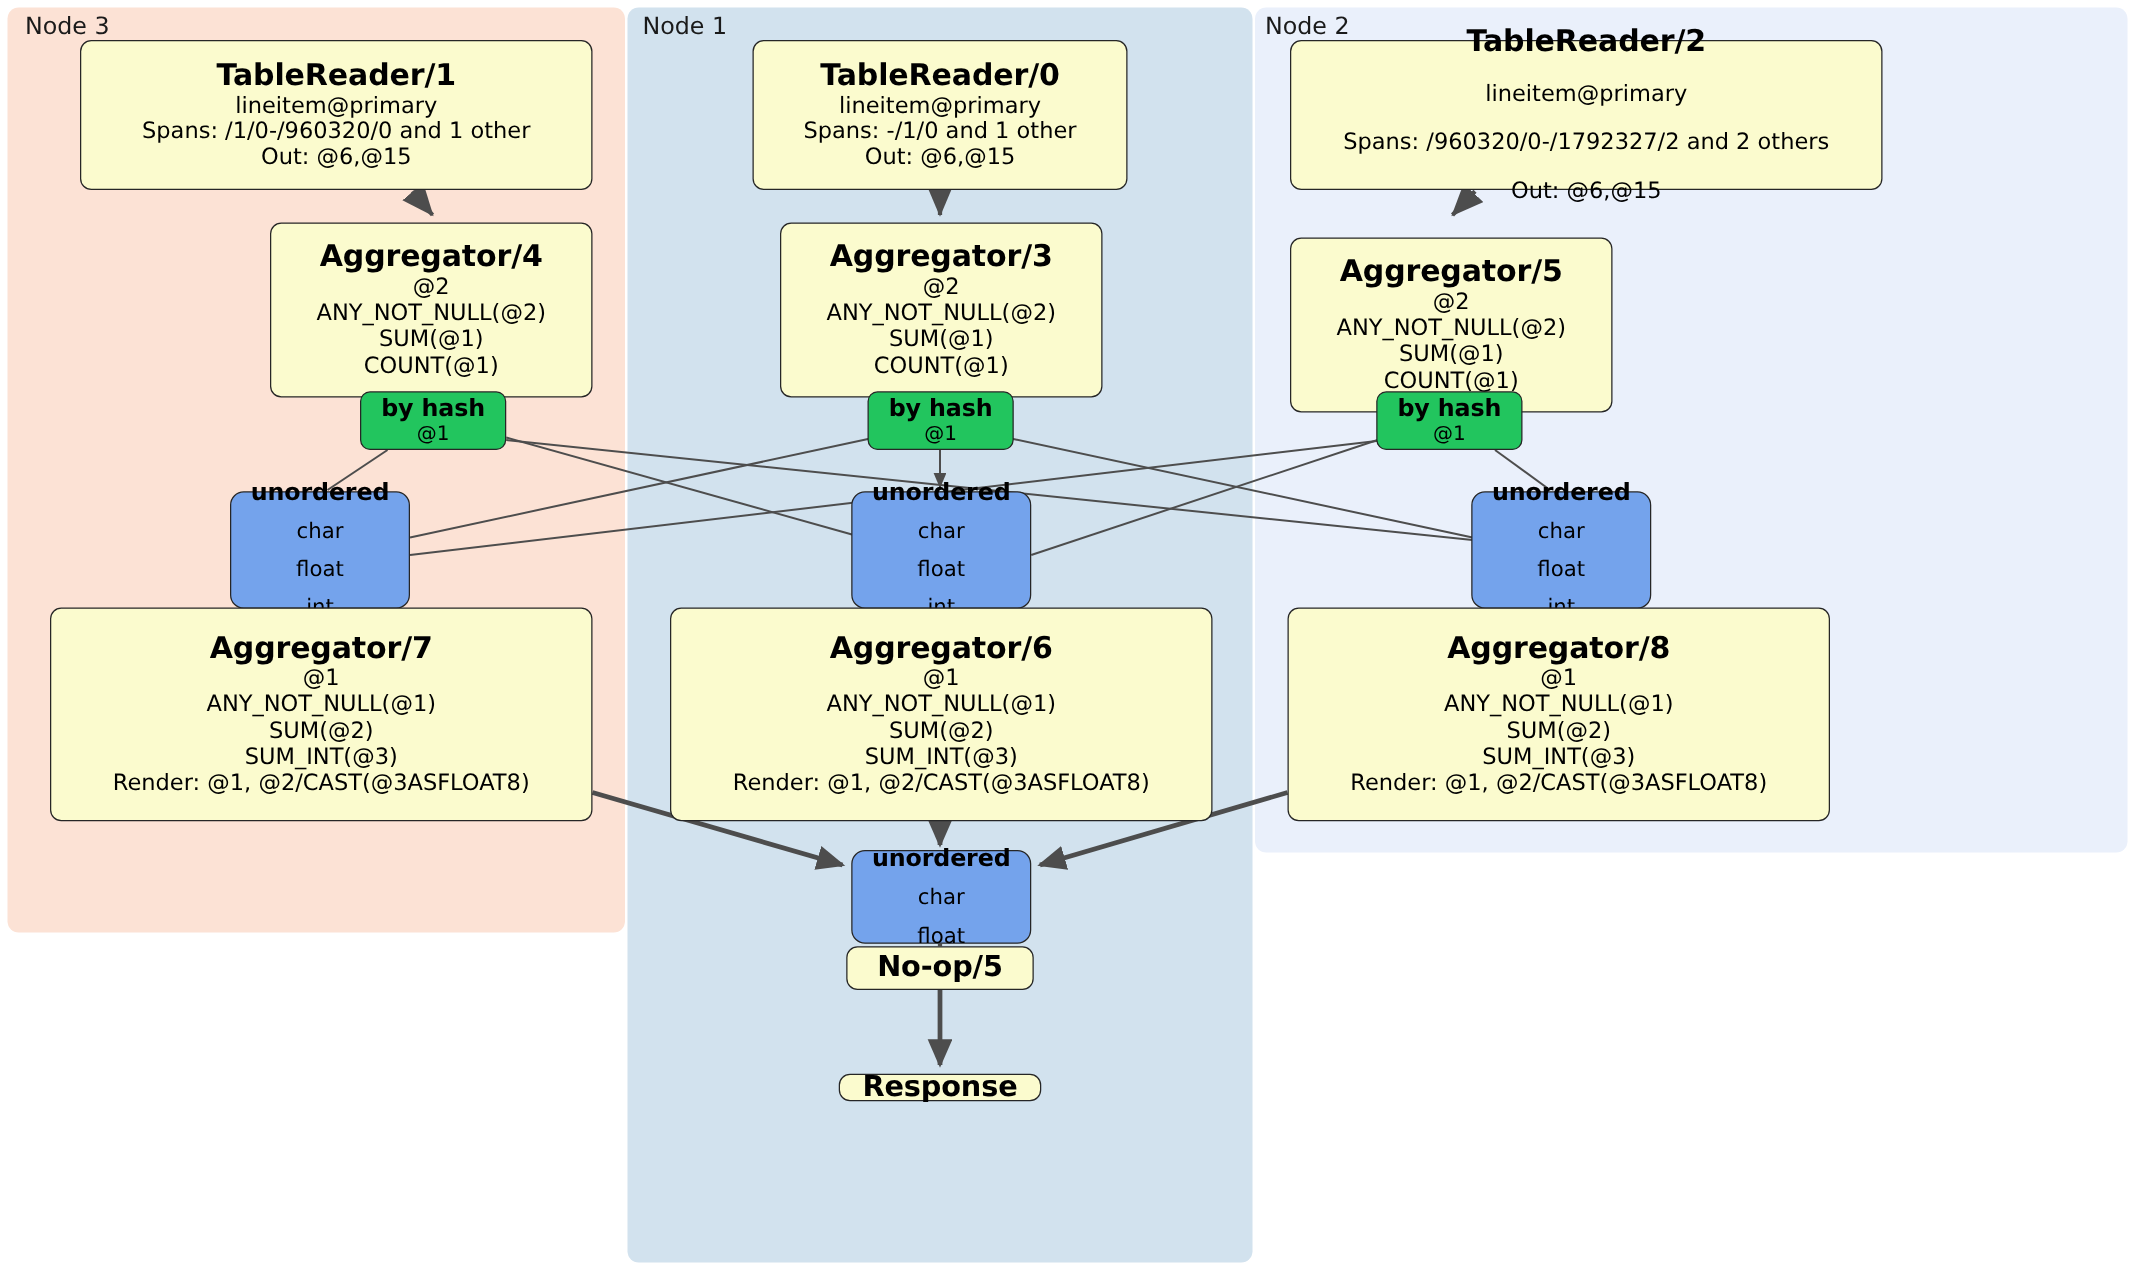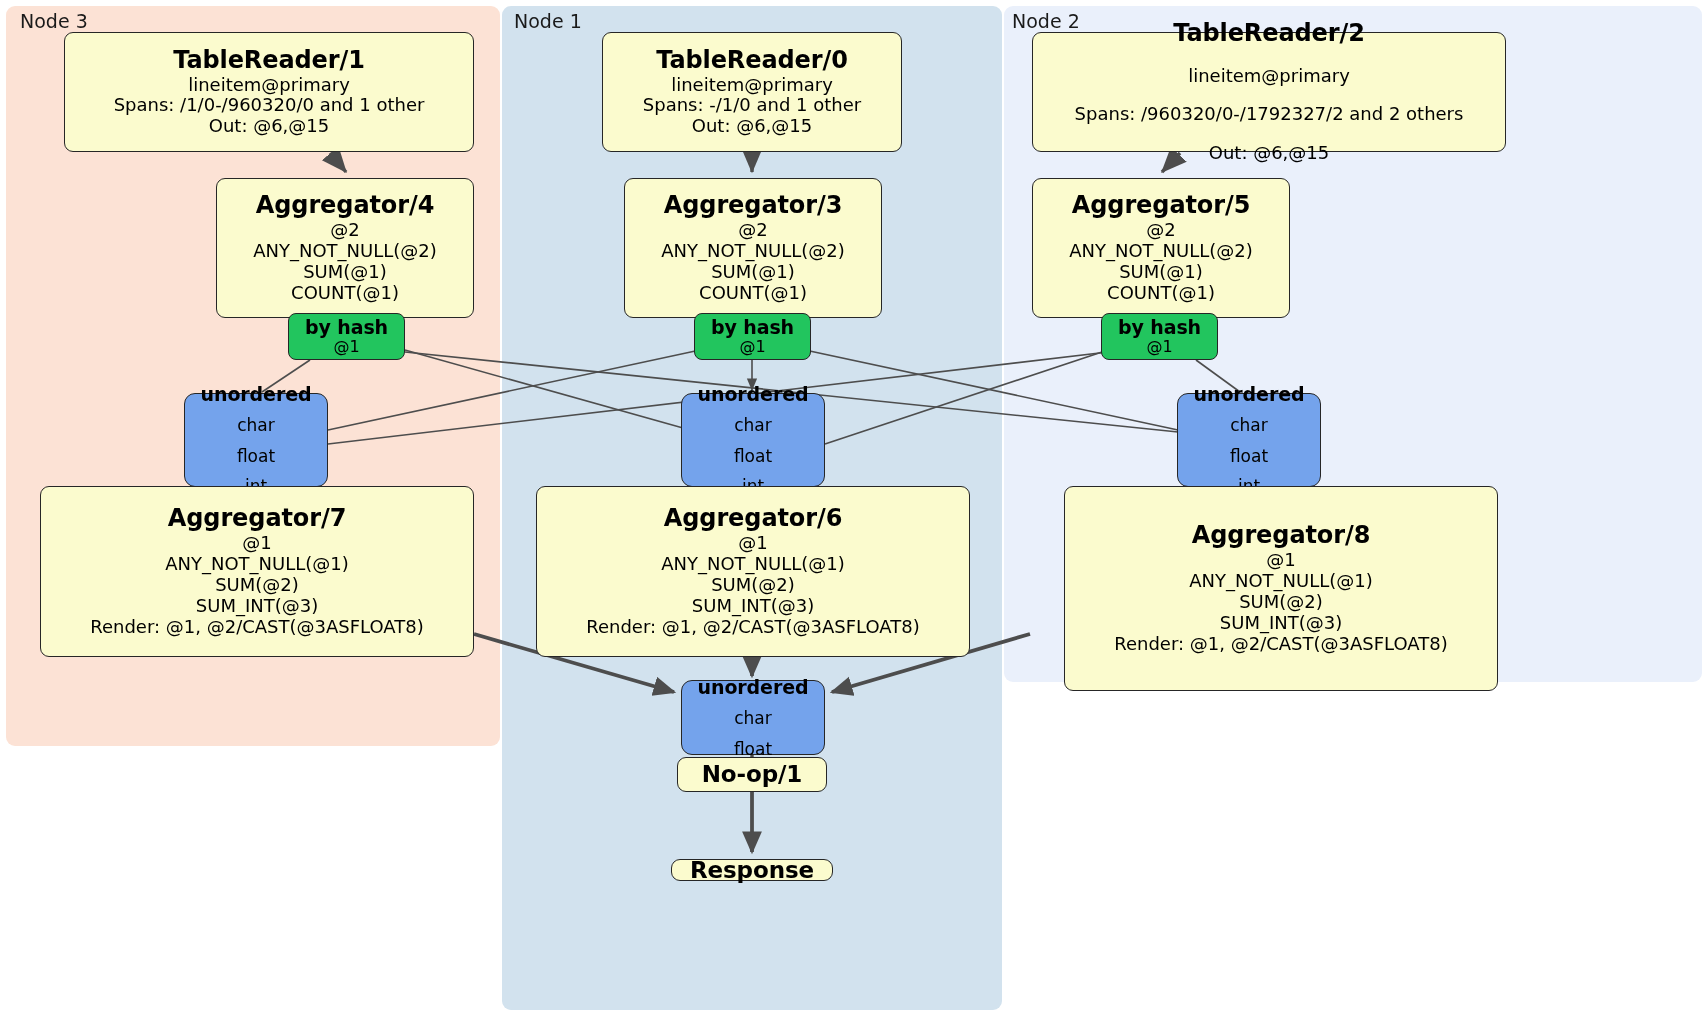--- a/index.html
+++ b/index.html
@@ -192,55 +192,55 @@
     <div class="line">Render: @1, @2/CAST(@3ASFLOAT8)</div>
   </div>
 
   <div class="gbox receiver" style="left:681px; top:680px; width:144px; height:75px;">
     <div class="title">unordered</div>
     <div class="line">char</div>
     <div class="line">float</div>
   </div>
 
   <div class="gbox proc small-proc" style="left:677px; top:757px; width:150px; height:35px;">
-    <div class="title">No-op/1</div>
+    <div class="title">No-op/5</div>
   </div>
 
   <div class="gbox proc small-proc" style="left:671px; top:859px; width:162px; height:22px;">
     <div class="title">Response</div>
   </div>
 
   <div class="gbox proc" style="left:1032px; top:32px; width:474px; height:120px;gap:18px;">
     <div class="title">TableReader/2</div>
     <div class="line">lineitem@primary</div>
     <div class="line">Spans: /960320/0-/1792327/2 and 2 others</div>
     <div class="line">Out: @6,@15</div>
   </div>
 
-  <div class="gbox proc" style="left:1032px; top:178px; width:258px; height:140px;">
+  <div class="gbox proc" style="left:1032px; top:190px; width:258px; height:140px;">
     <div class="title">Aggregator/5</div>
     <div class="line">@2</div>
     <div class="line">ANY_NOT_NULL(@2)</div>
     <div class="line">SUM(@1)</div>
     <div class="line">COUNT(@1)</div>
   </div>
 
   <div class="gbox router" style="left:1101px; top:313px; width:117px; height:47px;">
     <div class="title">by hash</div>
     <div class="line">@1</div>
   </div>
 
   <div class="gbox receiver" style="left:1177px; top:393px; width:144px; height:94px;">
     <div class="title">unordered</div>
     <div class="line">char</div>
     <div class="line">float</div>
     <div class="line">int</div>
   </div>
 
-  <div class="gbox proc" style="left:1064px; top:486px; width:434px; height:205px;">
+  <div class="gbox proc" style="left:1030px; top:486px; width:434px; height:171px;">
     <div class="title">Aggregator/8</div>
     <div class="line">@1</div>
     <div class="line">ANY_NOT_NULL(@1)</div>
     <div class="line">SUM(@2)</div>
     <div class="line">SUM_INT(@3)</div>
     <div class="line">Render: @1, @2/CAST(@3ASFLOAT8)</div>
   </div>
 
   <svg class="edges front" viewBox="0 0 1706 1016" width="1706" height="1016">
     <defs>

